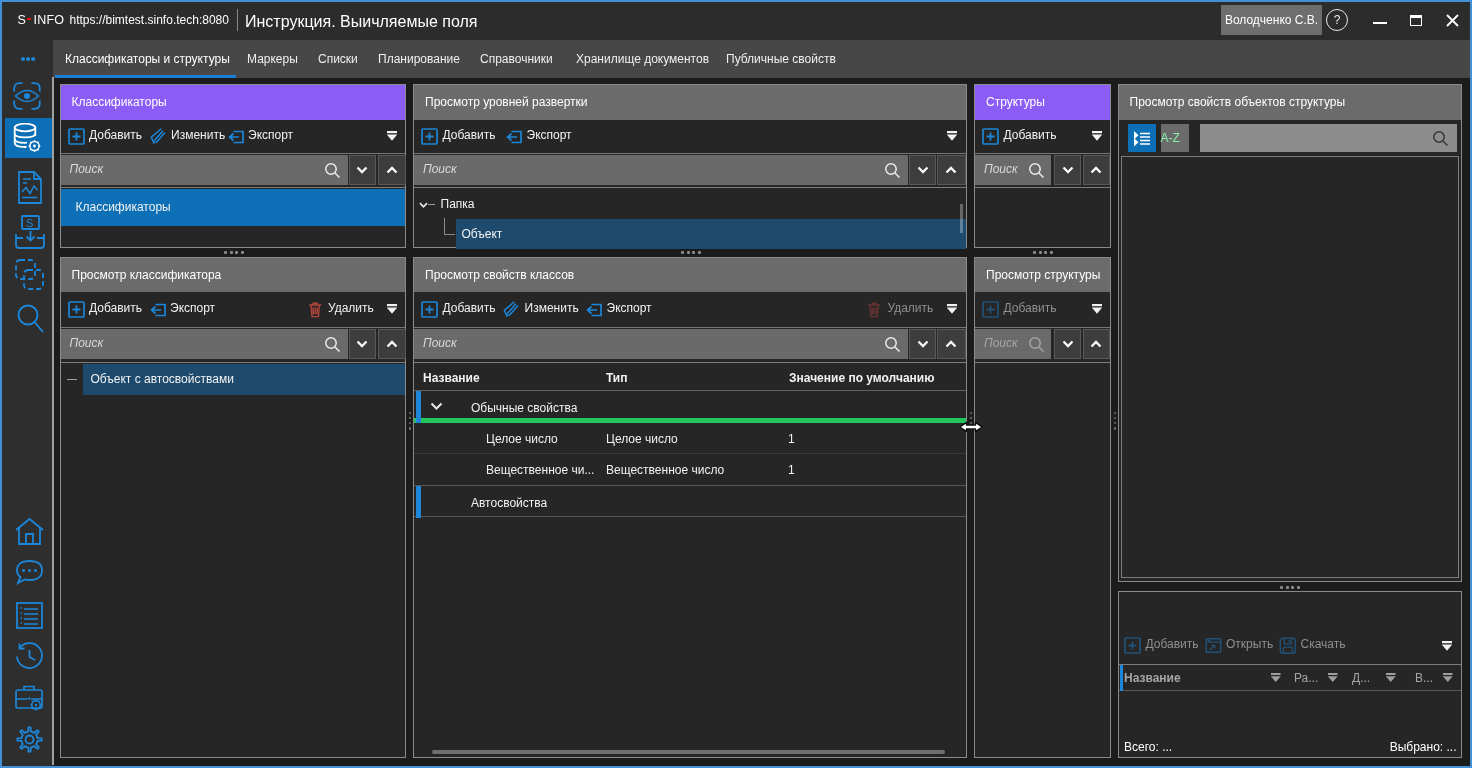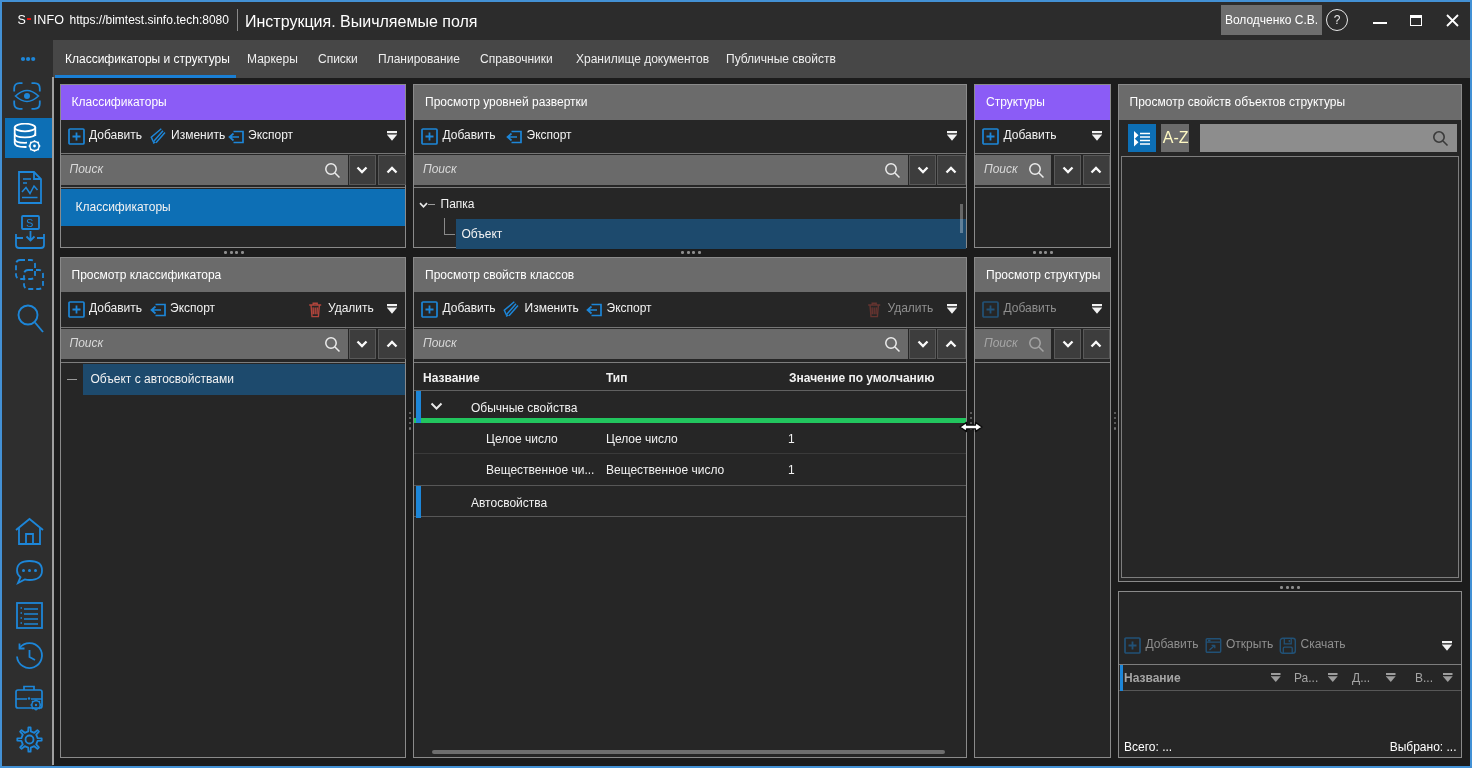--- a/index.html
+++ b/index.html
@@ -427,21 +427,21 @@
 </div>
 
 <div class="panel" style="left:1115.5px;top:81.5px;width:344px;height:498.5px">
   <div class="ph gray">Просмотр свойств объектов структуры</div>
   <div class="abs" style="left:9px;top:39px;width:28px;height:28px;background:#0d6fb5">
     <svg style="position:absolute;left:5px;top:6px" width="18" height="17">
       <path d="M7 3.5 H17 M7 7 H17 M7 10.5 H17 M7 14 H17" stroke="#fff" stroke-width="1.6"></path>
       <path d="M1 1 L5.5 5.2 L1 9.4 Z M1 8 L5.5 12.2 L1 16.4 Z" fill="#fff"></path>
     </svg>
   </div>
-  <div class="abs" style="left:42px;top:39px;width:28px;height:28px;background:#6b6b6b;color:#fef9c3;font-size:16px;text-align:right;line-height:28px">A-Z</div>
+  <div class="abs" style="left:42px;top:39px;width:28px;height:28px;background:#6b6b6b;color:#86efac;font-size:12px;text-align:left;line-height:28px">A-Z</div>
   <div class="abs" style="left:81px;top:39px;width:257px;height:28px;background:#8d8d8d">
     <svg style="position:absolute;right:8px;top:6px" width="17" height="17">
             <circle cx="7" cy="7" r="5.2" stroke="#3a3a3a" stroke-width="1.6" fill="none"></circle>
             <path d="M11 11 L15.5 15.5" stroke="#3a3a3a" stroke-width="1.6"></path>
           </svg>
   </div>
   <div class="abs" style="left:2px;right:2px;top:71.5px;bottom:3px;border:1px solid #7d7d7d;background:#262626"></div>
 </div>
 
 <div class="panel" style="left:1115.5px;top:588.5px;width:344px;height:167px">

